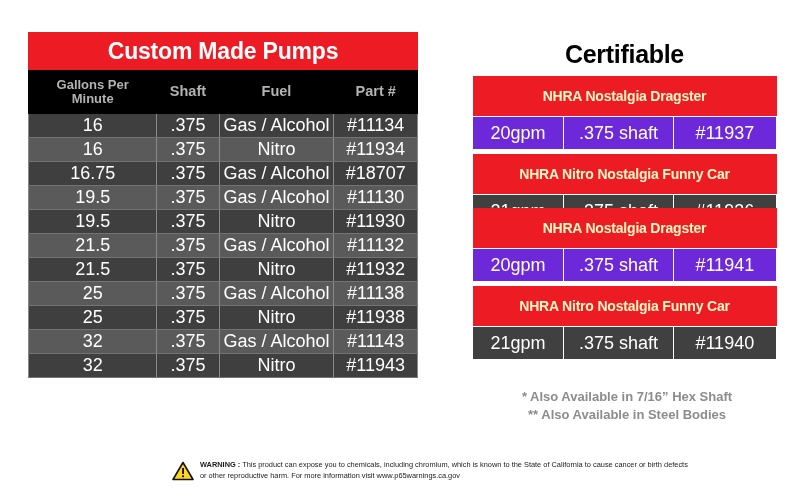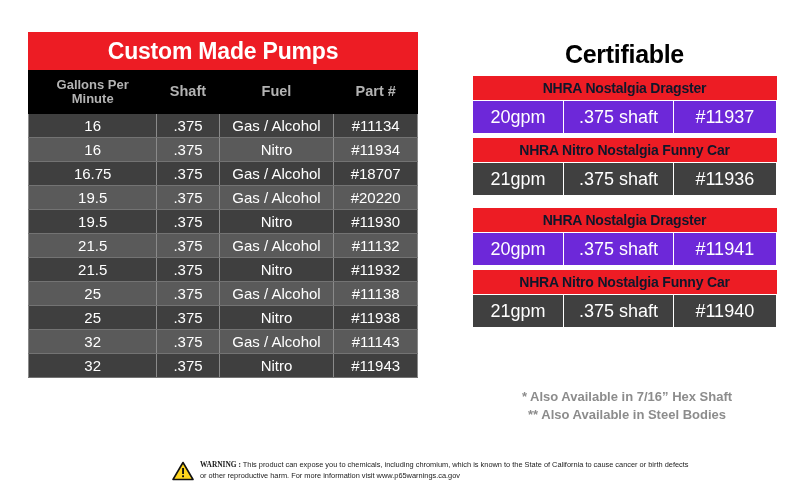--- a/index.html
+++ b/index.html
@@ -50,21 +50,21 @@
     font-weight: bold;
     height: 42px;
     line-height: 1.08;
     border-color: #000000;
   }
   #main-head-row th.col-gpm { font-size: 13px; }
   tr.row-dark td { background: #3f3f3f; }
   tr.row-light td { background: #5a5a5a; }
   table.grid tbody td {
     color: #ffffff;
-    font-size: 15px;
+    font-size: 18px;
     height: 23px;
     border-color: #6e6e6e;
     border-left-color: #8a8a8a;
     border-right-color: #8a8a8a;
     border-top-color: #737373;
     border-bottom-color: #737373;
   }
 
   
   .right-block { position: absolute; width: 305px; left: 472px; }
@@ -81,24 +81,24 @@
   }
   .cert-table {
     border-collapse: collapse;
     width: 100%;
     table-layout: fixed;
     margin-bottom: 4px;
   }
   .cert-table td { padding: 0; text-align: center; vertical-align: middle; }
   .cert-banner {
     background: #ed1c24;
-    color: #0f172a;
+    color: #fef9c3;
     font-size: 14px;
     font-weight: bold;
-    height: 24px;
+    height: 40px;
     letter-spacing: -0.2px;
   }
   .cert-row td {
     color: #ffffff;
     font-size: 18px;
     height: 32px;
     border: 1px solid #ffffff;
   }
   .cert-row.bg-black td { background: #6d28d9; }
   .cert-row.bg-gray td  { background: #404040; }
@@ -126,21 +126,21 @@
     align-items: flex-start;
     gap: 6px;
   }
   #warning-triangle { flex: 0 0 auto; margin-top: 1px; }
   #warning-text {
     font-size: 7.4px;
     line-height: 1.45;
     color: #1a1a1a;
     font-family: "Liberation Sans", sans-serif;
   }
-  #warning-text b { font-weight: bold; font-family: Liberation Serif, serif; }
+  #warning-text b { font-weight: bold; }
 </style>
 </head>
 <body>
 
 <div id="left-panel">
 
   <div id="main-title-banner">Custom Made Pumps</div>
 
   <table class="grid">
     <colgroup>
@@ -176,21 +176,21 @@
         <tr class="row-dark">
           <td>16.75</td>
           <td>.375</td>
           <td>Gas / Alcohol</td>
           <td>#18707</td>
         </tr>
         <tr class="row-light">
           <td>19.5</td>
           <td>.375</td>
           <td>Gas / Alcohol</td>
-          <td>#20220</td>
+          <td>#11130</td>
         </tr>
         <tr class="row-dark">
           <td>19.5</td>
           <td>.375</td>
           <td>Nitro</td>
           <td>#11930</td>
         </tr>
         <tr class="row-light">
           <td>21.5</td>
           <td>.375</td>

